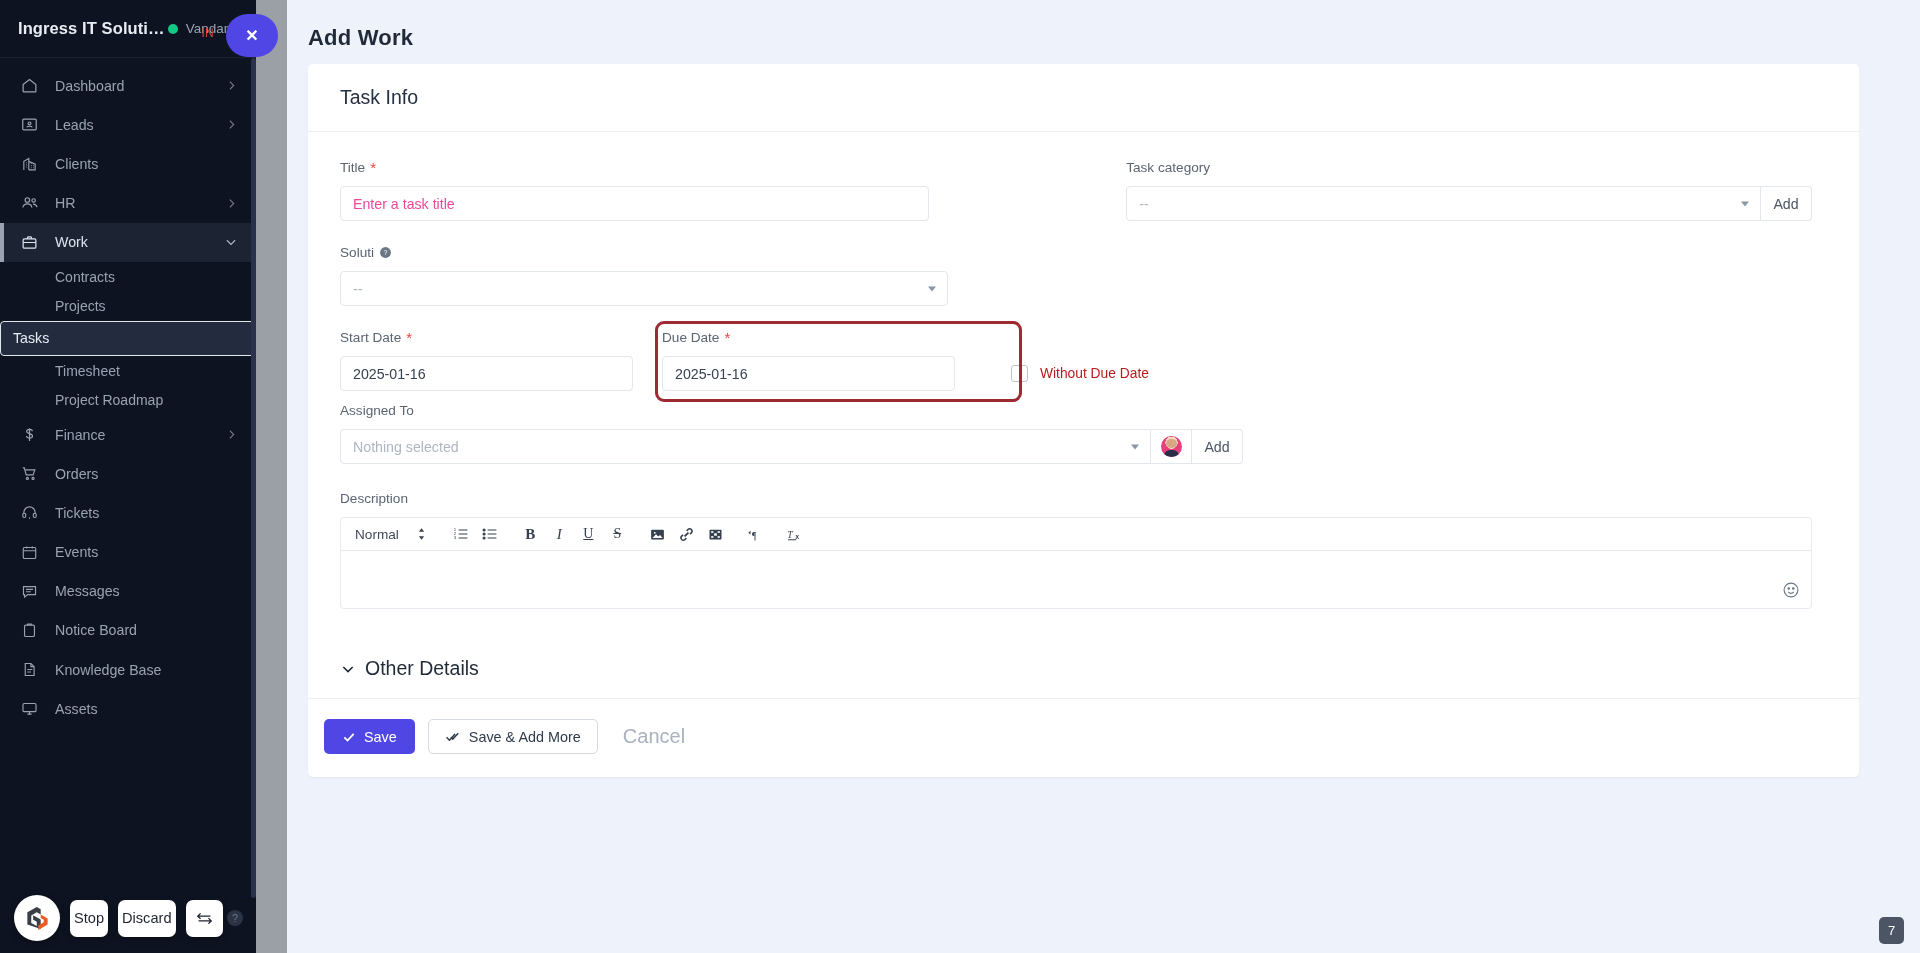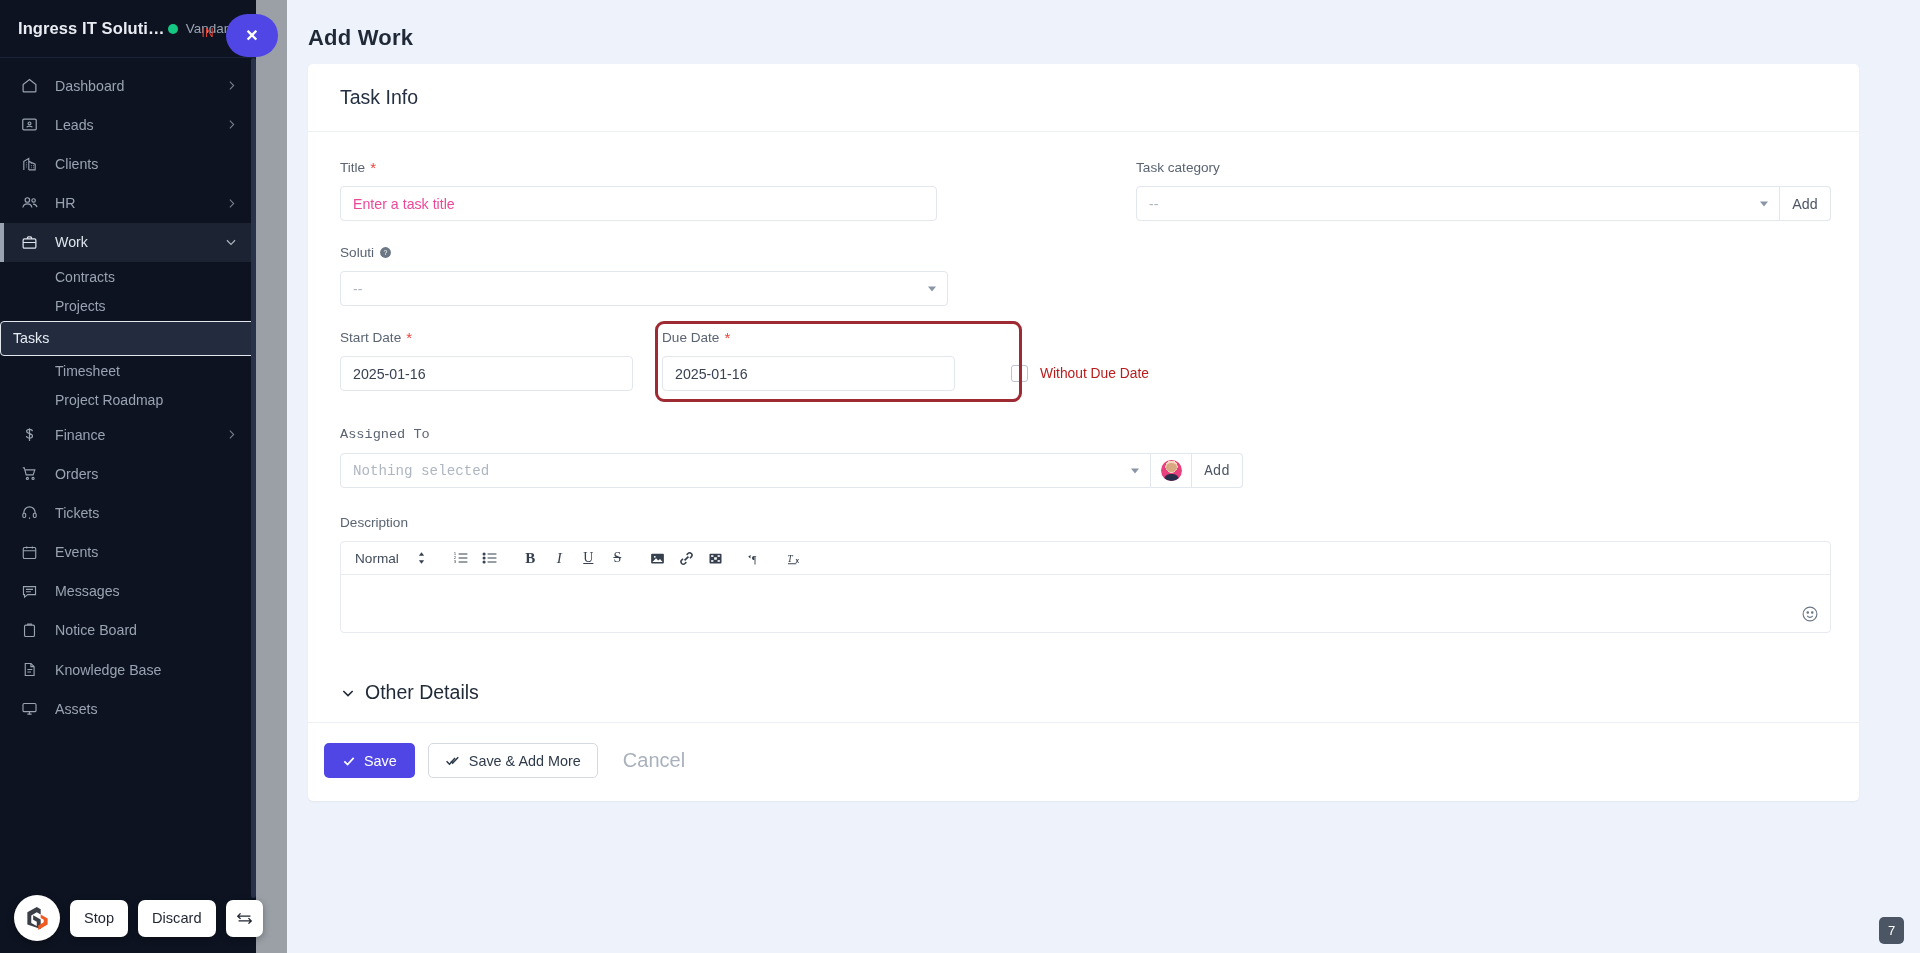--- a/index.html
+++ b/index.html
@@ -70,21 +70,21 @@
   }
   .page-title { font-size: 22px; font-weight: bold; color: #1f2937; padding: 25px 0 0 21px; letter-spacing: .2px; }
 
   .card {
     position: absolute; left: 21px; top: 64px; width: 1551px; background: #fff;
     border-radius: 5px; box-shadow: 0 1px 2px rgba(16,24,40,.05);
   }
   .card-title { font-size: 19.5px; color: #253042; padding: 22px 0 22px 32px; }
   .hr { height: 1px; background: #eceff4; }
 
-  .form { padding: 28px 28px 0 32px; }
+  .form { padding: 28px 47px 0 32px; }
   .row { display: flex; }
   .fld-label { font-size: 13.6px; color: #5a6472; margin-bottom: 11px; display: flex; align-items: center; gap: 5px; }
   .req { color: #e8453c; font-size: 15px; line-height: 10px; }
   .help-ico { display: inline-flex; }
 
   .input {
     height: 35px; border: 1px solid #e2e6ed; border-radius: 4px;
     background: #fff; font-size: 14.2px; color: #384252;
     display: flex; align-items: center; padding: 0 12px;
   }
@@ -165,21 +165,21 @@
 
   
   .agentbar { position: absolute; left: 14px; bottom: 12px; display: flex; align-items: center; gap: 10px; z-index: 60; }
   .agent-logo {
     width: 46px; height: 46px; border-radius: 50%; background: #fff;
     display: flex; align-items: center; justify-content: center;
     box-shadow: 0 2px 7px rgba(0,0,0,.35);
   }
   .agent-btn {
     height: 37px; background: #fff; border-radius: 7px; display: flex; align-items: center;
-    justify-content: center; padding: 0 14px; font-size: 14.6px; color: #1f2430;
+    justify-content: center; padding: 0 4px; font-size: 14.6px; color: #1f2430;
     box-shadow: 0 2px 7px rgba(0,0,0,.3); cursor: pointer;
   }
   .agent-icon-btn { width: 37px; padding: 0; }
 
   .corner-badge {
     position: absolute; right: 16px; bottom: 9px; width: 25px; height: 27px;
     background: #4b5563; border-radius: 5px; color: #fff; font-size: 13px;
     display: flex; align-items: center; justify-content: center; z-index: 60;
   }
   .q-mark {
@@ -461,21 +461,21 @@
           </div>
           <div style="width:56px;"></div>
           <div style="display:flex; align-items:center; gap:12px; padding-bottom:9px;">
             <div class="chk"></div>
             <div class="chk-label">Without Due Date</div>
           </div>
 
           <div class="highlight-ring" style="left:315px; top:-9px; width:367px; height:81px;"></div>
         </div>
 
-        <div class="row" style="margin-top:36px;font-family:Liberation Mono, monospace;">
+        <div class="row" style="margin-top:12px;">
           <div style="width:903px;">
             <div class="fld-label">
               <span>Assigned To</span>
             </div>
             <div style="display:flex;">
               <div class="sel" style="flex:1;">
                 <span>Nothing selected</span>
                 <span class="caret"></span>
               </div>
               <div class="avatar-cell">

